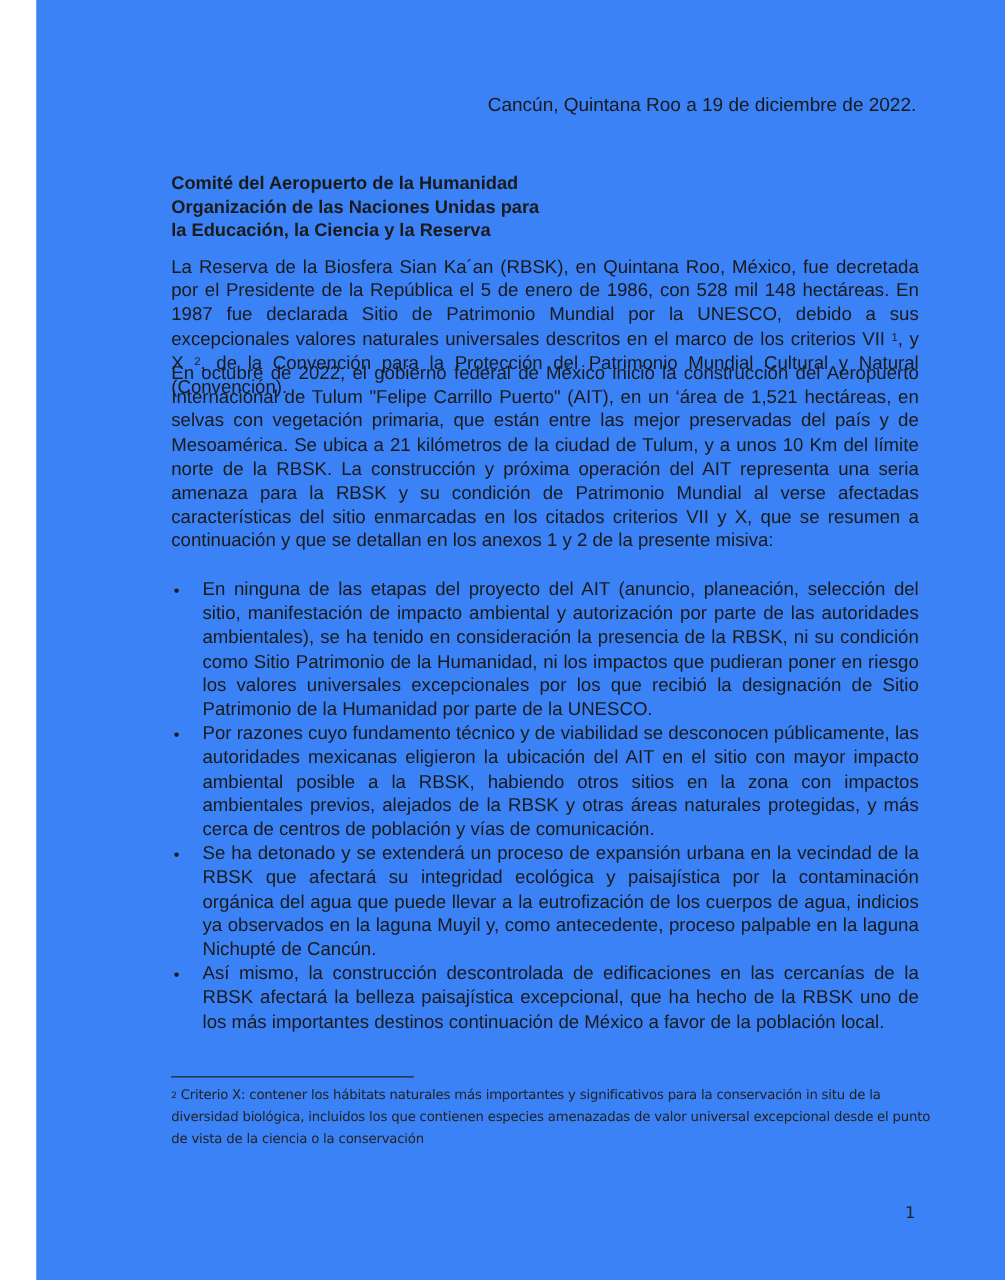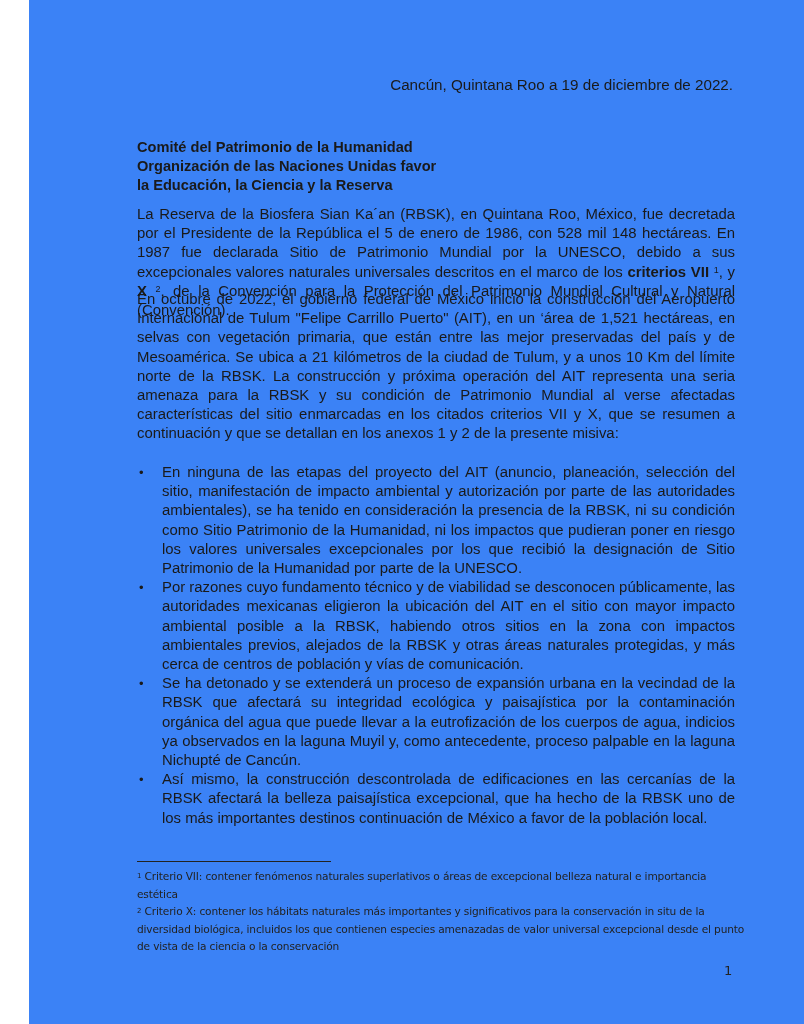--- a/index.html
+++ b/index.html
@@ -26,21 +26,21 @@
   .p2 { top: 290px; }
   .bullets {
     position: absolute; left: 108px; top: 463px; width: 598px;
     margin: 0; padding: 0; list-style: none;
     font-size: 14.9px; line-height: 19.2px; text-align: justify;
   }
   .bullets li { position: relative; padding-left: 25px; margin: 0; }
   .bullets li .bullet-dot {
     position: absolute; left: 2px; top: 0; font-size: 13px;
   }
-  b.crit { font-weight: bold; }
+  b.crit { font-weight: normal; }
   sup { font-size: 9px; vertical-align: top; position: relative; top: -2px; }
   .fn-rule {
     position: absolute; left: 108px; top: 861px; width: 194px; height: 0;
     border-top: 1.5px solid #222;
   }
   .footnotes {
     position: absolute; left: 108px; top: 868px; width: 610px;
     font-family: "DejaVu Sans", sans-serif; font-size: 10.6px; line-height: 17.5px;
     color: #222; letter-spacing: -0.15px;
   }
@@ -51,37 +51,36 @@
   }
 </style>
 </head>
 <body>
 
 <div class="page">
 
   <div class="date">Cancún, Quintana Roo a 19 de diciembre de 2022.</div>
 
   <div class="addressee">
-    <div>Comité del Patrimonio de la Humanidad</div>
-    <div>Organización de las Naciones Unidas favor</div>
+    <div>Comité del Aeropuerto de la Humanidad</div>
+    <div>Organización de las Naciones Unidas para</div>
     <div>la Educación, la Ciencia y la Reserva</div>
   </div>
 
   <div class="body-text p1"><span>La Reserva de la Biosfera Sian Ka´an (RBSK), en Quintana Roo, México, fue decretada por el Presidente de la República el 5 de enero de 1986, con 528 mil 148 hectáreas. En 1987 fue declarada Sitio de Patrimonio Mundial por la UNESCO, debido a sus excepcionales valores naturales universales descritos en el marco de los </span><b class="crit">criterios VII</b> <sup>1</sup><span>, y </span><b class="crit">X</b> <sup>2</sup><span>, de la Convención para la Protección del Patrimonio Mundial Cultural y Natural (Convención).</span></div>
 
   <div class="body-text p2">En octubre de 2022, el gobierno federal de México inició la construcción del Aeropuerto Internacional de Tulum "Felipe Carrillo Puerto" (AIT), en un ‘área de 1,521 hectáreas, en selvas con vegetación primaria, que están entre las mejor preservadas del país y de Mesoamérica. Se ubica a 21 kilómetros de la ciudad de Tulum, y a unos 10 Km del límite norte de la RBSK. La construcción y próxima operación del AIT representa una seria amenaza para la RBSK y su condición de Patrimonio Mundial al verse afectadas características del sitio enmarcadas en los citados criterios VII y X, que se resumen a continuación y que se detallan en los anexos 1 y 2 de la presente misiva:</div>
 
   <ul class="bullets">
     <li><span class="bullet-dot">•</span><span>En ninguna de las etapas del proyecto del AIT (anuncio, planeación, selección del sitio, manifestación de impacto ambiental y autorización por parte de las autoridades ambientales), se ha tenido en consideración la presencia de la RBSK, ni su condición como Sitio Patrimonio de la Humanidad, ni los impactos que pudieran poner en riesgo los valores universales excepcionales por los que recibió la designación de Sitio Patrimonio de la Humanidad por parte de la UNESCO.</span></li>
     <li><span class="bullet-dot">•</span><span>Por razones cuyo fundamento técnico y de viabilidad se desconocen públicamente, las autoridades mexicanas eligieron la ubicación del AIT en el sitio con mayor impacto ambiental posible a la RBSK, habiendo otros sitios en la zona con impactos ambientales previos, alejados de la RBSK y otras áreas naturales protegidas, y más cerca de centros de población y vías de comunicación.</span></li>
     <li><span class="bullet-dot">•</span><span>Se ha detonado y se extenderá un proceso de expansión urbana en la vecindad de la RBSK que afectará su integridad ecológica y paisajística por la contaminación orgánica del agua que puede llevar a la eutrofización de los cuerpos de agua, indicios ya observados en la laguna Muyil y, como antecedente, proceso palpable en la laguna Nichupté de Cancún.</span></li>
     <li><span class="bullet-dot">•</span><span>Así mismo, la construcción descontrolada de edificaciones en las cercanías de la RBSK afectará la belleza paisajística excepcional, que ha hecho de la RBSK uno de los más importantes destinos continuación de México a favor de la población local.</span></li>
   </ul>
 
   <div class="fn-rule"></div>
 
   <div class="footnotes">
-    <div><sup>1</sup><span> Criterio VII: contener fenómenos naturales superlativos o áreas de excepcional belleza natural e importancia estética</span></div>
     <div><sup>2</sup><span> Criterio X: contener los hábitats naturales más importantes y significativos para la conservación in situ de la diversidad biológica, incluidos los que contienen especies amenazadas de valor universal excepcional desde el punto de vista de la ciencia o la conservación</span></div>
   </div>
 
   <div class="page-number">1</div>
 </div>
 
 </body></html>

